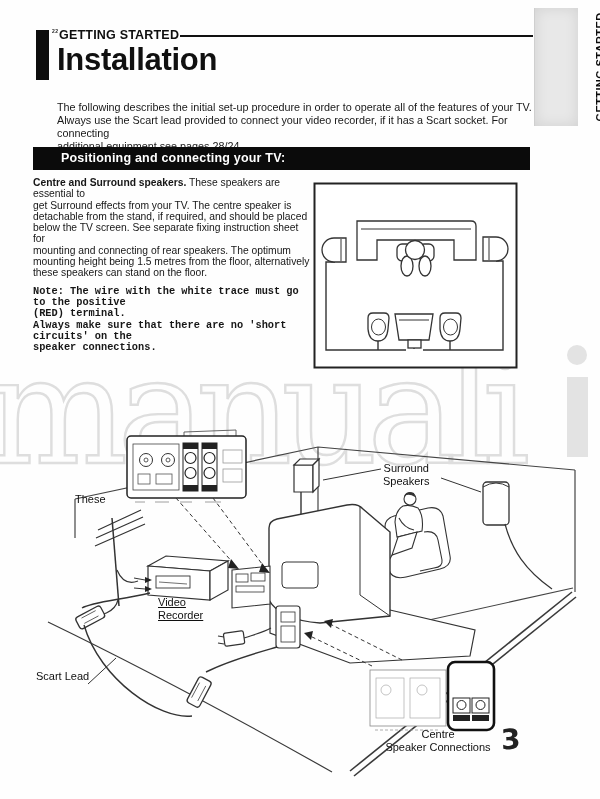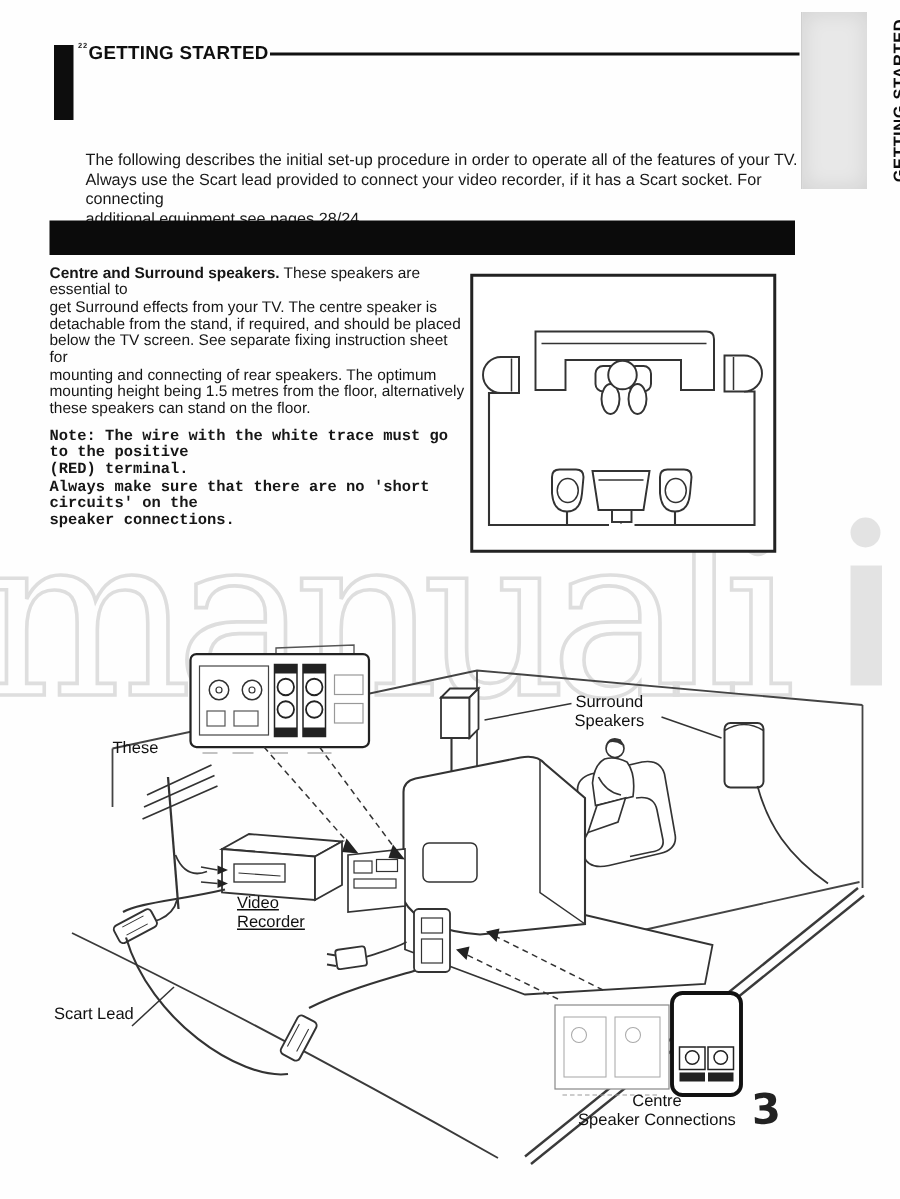--- a/index.html
+++ b/index.html
@@ -49,29 +49,31 @@
   <svg class="abs watermark" width="600" height="150" viewBox="0 0 600 150">
     <text x="-14" y="130" font-family="DejaVu Serif, serif" font-size="150" letter-spacing="-11" fill="none" stroke="#dedede" stroke-width="2.4">manuali</text>
     <circle cx="577" cy="22" r="10" fill="#e3e3e3"></circle>
     <rect x="567" y="44" width="21" height="80" fill="#e3e3e3"></rect>
   </svg>
 
   <div class="abs black-tab-rect"></div>
   <div class="abs kicker-sup">22</div>
   <div class="abs kicker">GETTING STARTED</div>
   <div class="abs kicker-rule"></div>
+  <div class="abs title">Installation</div>
 
   <div class="abs side-tab"></div>
   <div class="abs side-tab-label">GETTING STARTED</div>
 
   <div class="abs intro pre">The following describes the initial set-up procedure in order to operate all of the features of your TV.
 Always use the Scart lead provided to connect your video recorder, if it has a Scart socket. For connecting
 additional equipment see pages 28/24.</div>
 
   <div class="abs section-bar"></div>
+  <div class="abs section-heading">Positioning and connecting your TV:</div>
 
   <div class="abs body-col">
     <p class="pre"><b>Centre and Surround speakers.</b><span> These speakers are essential to
 get Surround effects from your TV. The centre speaker is
 detachable from the stand, if required, and should be placed
 below the TV screen. See separate fixing instruction sheet for
 mounting and connecting of rear speakers. The optimum
 mounting height being 1.5 metres from the floor, alternatively
 these speakers can stand on the floor.</span></p>
     <p class="pre note">Note: The wire with the white trace must go to the positive

